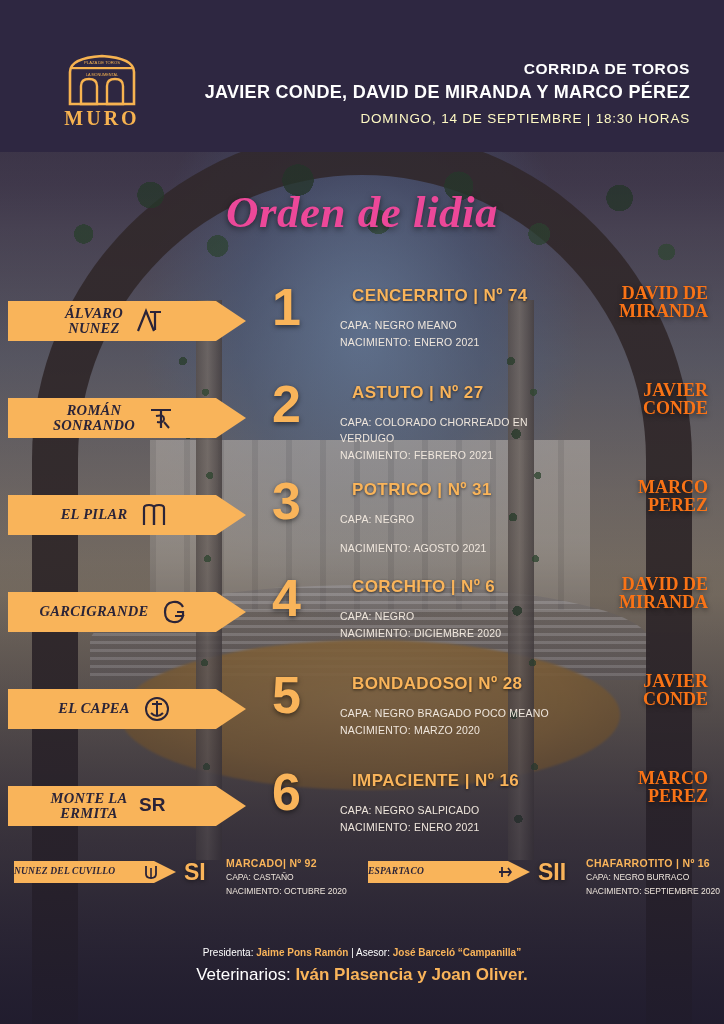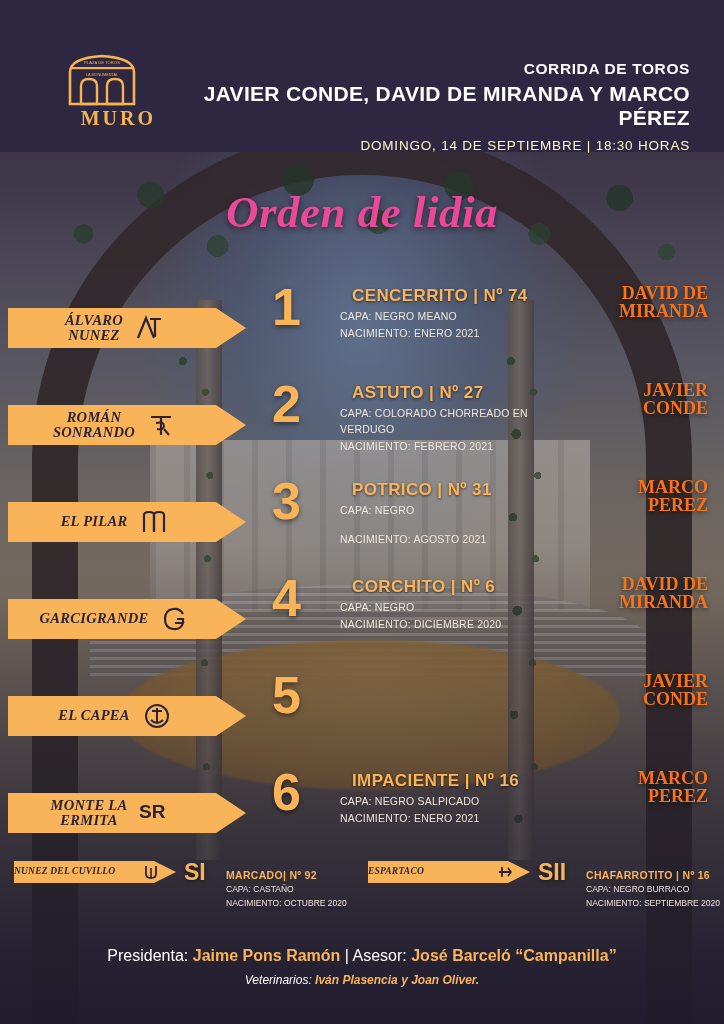--- a/index.html
+++ b/index.html
@@ -114,30 +114,30 @@
     background: #2e2741;
     z-index: 5;
     display: flex; align-items: center;
   }
   .logo {
     position: absolute; left: 48px; top: 52px; width: 108px; text-align: center;
   }
   .logo-mark { width: 108px; height: 54px; display:block; margin: 0 auto; }
   .logo-text {
     color: #f7b350; font-size: 20px; letter-spacing: 3px;
-    font-family: "Liberation Serif", serif; font-weight: 700; margin-top: 1px; text-align: right;
+    font-family: "Liberation Serif", serif; font-weight: 700; margin-top: 1px;
   }
   .head-center {
     position: absolute; left: 170px; top: 60px; width: 520px; text-align: right;
   }
   .head-l1 {
     color: #ffffff; font-size: 15.5px; font-weight: 700; letter-spacing: .6px;
   }
   .head-l2 {
-    color: #ffffff; font-size: 21px; font-weight: 700; letter-spacing: .3px; margin-top: 4px;
+    color: #ffffff; font-size: 18px; font-weight: 700; letter-spacing: .3px; margin-top: 4px;
   }
   .head-l3 {
     color: #fef9c3; font-size: 13.5px; letter-spacing: .8px; margin-top: 8px;
   }
 
   
   .title {
     position: absolute; top: 186px; width: 724px; text-align: center;
     z-index: 6;
     color: #ec4899;
@@ -147,21 +147,21 @@
     font-size: 45px;
     letter-spacing: .5px;
     text-shadow: 0 2px 6px rgba(0,0,0,.55);
   }
 
   
   .rows { position: absolute; top: 282px; left: 0; width: 724px; z-index: 6; }
   .row { position: relative; height: 97px; }
 
   .banner {
-    position: absolute; left: 8px; top: 26px;
+    position: absolute; left: 8px; top: 19px;
     width: 238px; height: 40px;
     background: #f9b45a;
     clip-path: polygon(0 0, 208px 0, 238px 50%, 208px 100%, 0 100%);
     display: flex; align-items: center; justify-content: center;
     gap: 10px;
     padding-right: 22px;
   }
   .ganadero {
     color: #2b2438;
     font-family: "Liberation Serif", serif;
@@ -186,21 +186,21 @@
     text-shadow: 0 2px 5px rgba(0,0,0,.5);
   }
 
   .toro { position: absolute; left: 340px; top: 4px; width: 230px; }
   .toro-name {
     color: #f9b45a; font-weight: 700; font-size: 17px; letter-spacing: .4px;
     text-shadow: 0 1px 3px rgba(0,0,0,.6);
     padding-left: 12px;
   }
   .toro-meta {
-    color: #efe6dc; font-size: 10.5px; letter-spacing: .2px; margin-top: 3px; line-height: 1.5;
+    color: #efe6dc; font-size: 10.5px; letter-spacing: .2px; margin-top: 12px; line-height: 1.5;
   }
 
   .torero {
     position: absolute; right: 16px; top: 2px; width: 136px;
     text-align: right;
     color: #f97316;
     font-family: "Liberation Serif", serif;
     font-weight: 700;
     font-size: 18px; line-height: 1.0;
     text-transform: uppercase;
@@ -225,32 +225,32 @@
     color:#2b2438; font-family:"Liberation Serif", serif; font-style: italic; font-weight:700;
     font-size:9.5px; text-transform: uppercase; letter-spacing:.2px; line-height:1;
   }
   .sob-hierro { width:18px; height:18px; flex:0 0 18px; }
   .sob-sn {
     position:absolute; left: 170px; top: 0px;
     color:#f9b45a; font-weight:700; font-size:23px; line-height:34px;
     font-family:"Liberation Sans", sans-serif;
     text-shadow:0 1px 4px rgba(0,0,0,.5);
   }
-  .sob-info { position:absolute; left: 212px; top: 14px; width: 150px; }
+  .sob-info { position:absolute; left: 212px; top: 2px; width: 150px; }
   .sob.b .sob-info { left: 218px; }
   .sob-name { color:#f9b45a; font-weight:700; font-size:10.5px; letter-spacing:.3px; }
   .sob-meta { color:#efe6dc; font-size:8.5px; line-height:1.45; margin-top:2px; }
 
   
   .footer {
     position:absolute; bottom: 34px; left:0; width:724px; text-align:center; z-index:6;
   }
-  .f1 { color:#ffffff; font-size:16px; line-height:1.7; }
+  .f1 { color:#ffffff; font-size:10px; line-height:1.7; }
   .f1 b { color:#f9b45a; }
-  .f2 { color:#ffffff; font-size:12px; line-height:1.7;font-style:italic; }
+  .f2 { color:#ffffff; font-size:17px; line-height:1.7; }
   .f2 b { color:#f9b45a; }
 </style>
 </head>
 <body>
 
 <div class="poster">
 
   <div class="bg"></div>
   <div class="building"></div>
   <div class="stands"></div>
@@ -377,20 +377,25 @@
         <div class="hierro">
           <svg width="34" height="30" viewBox="0 0 34 30">
               <circle cx="17" cy="15" r="11" stroke="#2b2438" stroke-width="2" fill="none"></circle>
               <path d="M17 7 L17 22" stroke="#2b2438" stroke-width="2" fill="none"></path>
               <path d="M12 10 L22 10" stroke="#2b2438" stroke-width="2" fill="none"></path>
               <path d="M11 19 Q17 25 23 19" stroke="#2b2438" stroke-width="2" fill="none"></path>
             </svg>
         </div>
       </div>
       <div class="num">5</div>
+      <div class="toro">
+        <div class="toro-name">BONDADOSO|  Nº 28</div>
+        <div class="toro-meta">CAPA: NEGRO BRAGADO POCO MEANO</div>
+        <div class="toro-meta" style="margin-top:1px">NACIMIENTO: MARZO 2020</div>
+      </div>
       <div class="torero" style="white-space:pre-line">JAVIER
 CONDE</div>
     </div>
 
     <div class="row">
       <div class="banner">
         <div class="ganadero" style="white-space:pre-line">MONTE LA
 ERMITA</div>
         <div class="hierro" style="width:44px;flex:0 0 44px">
           <svg width="44" height="26" viewBox="0 0 44 26">

